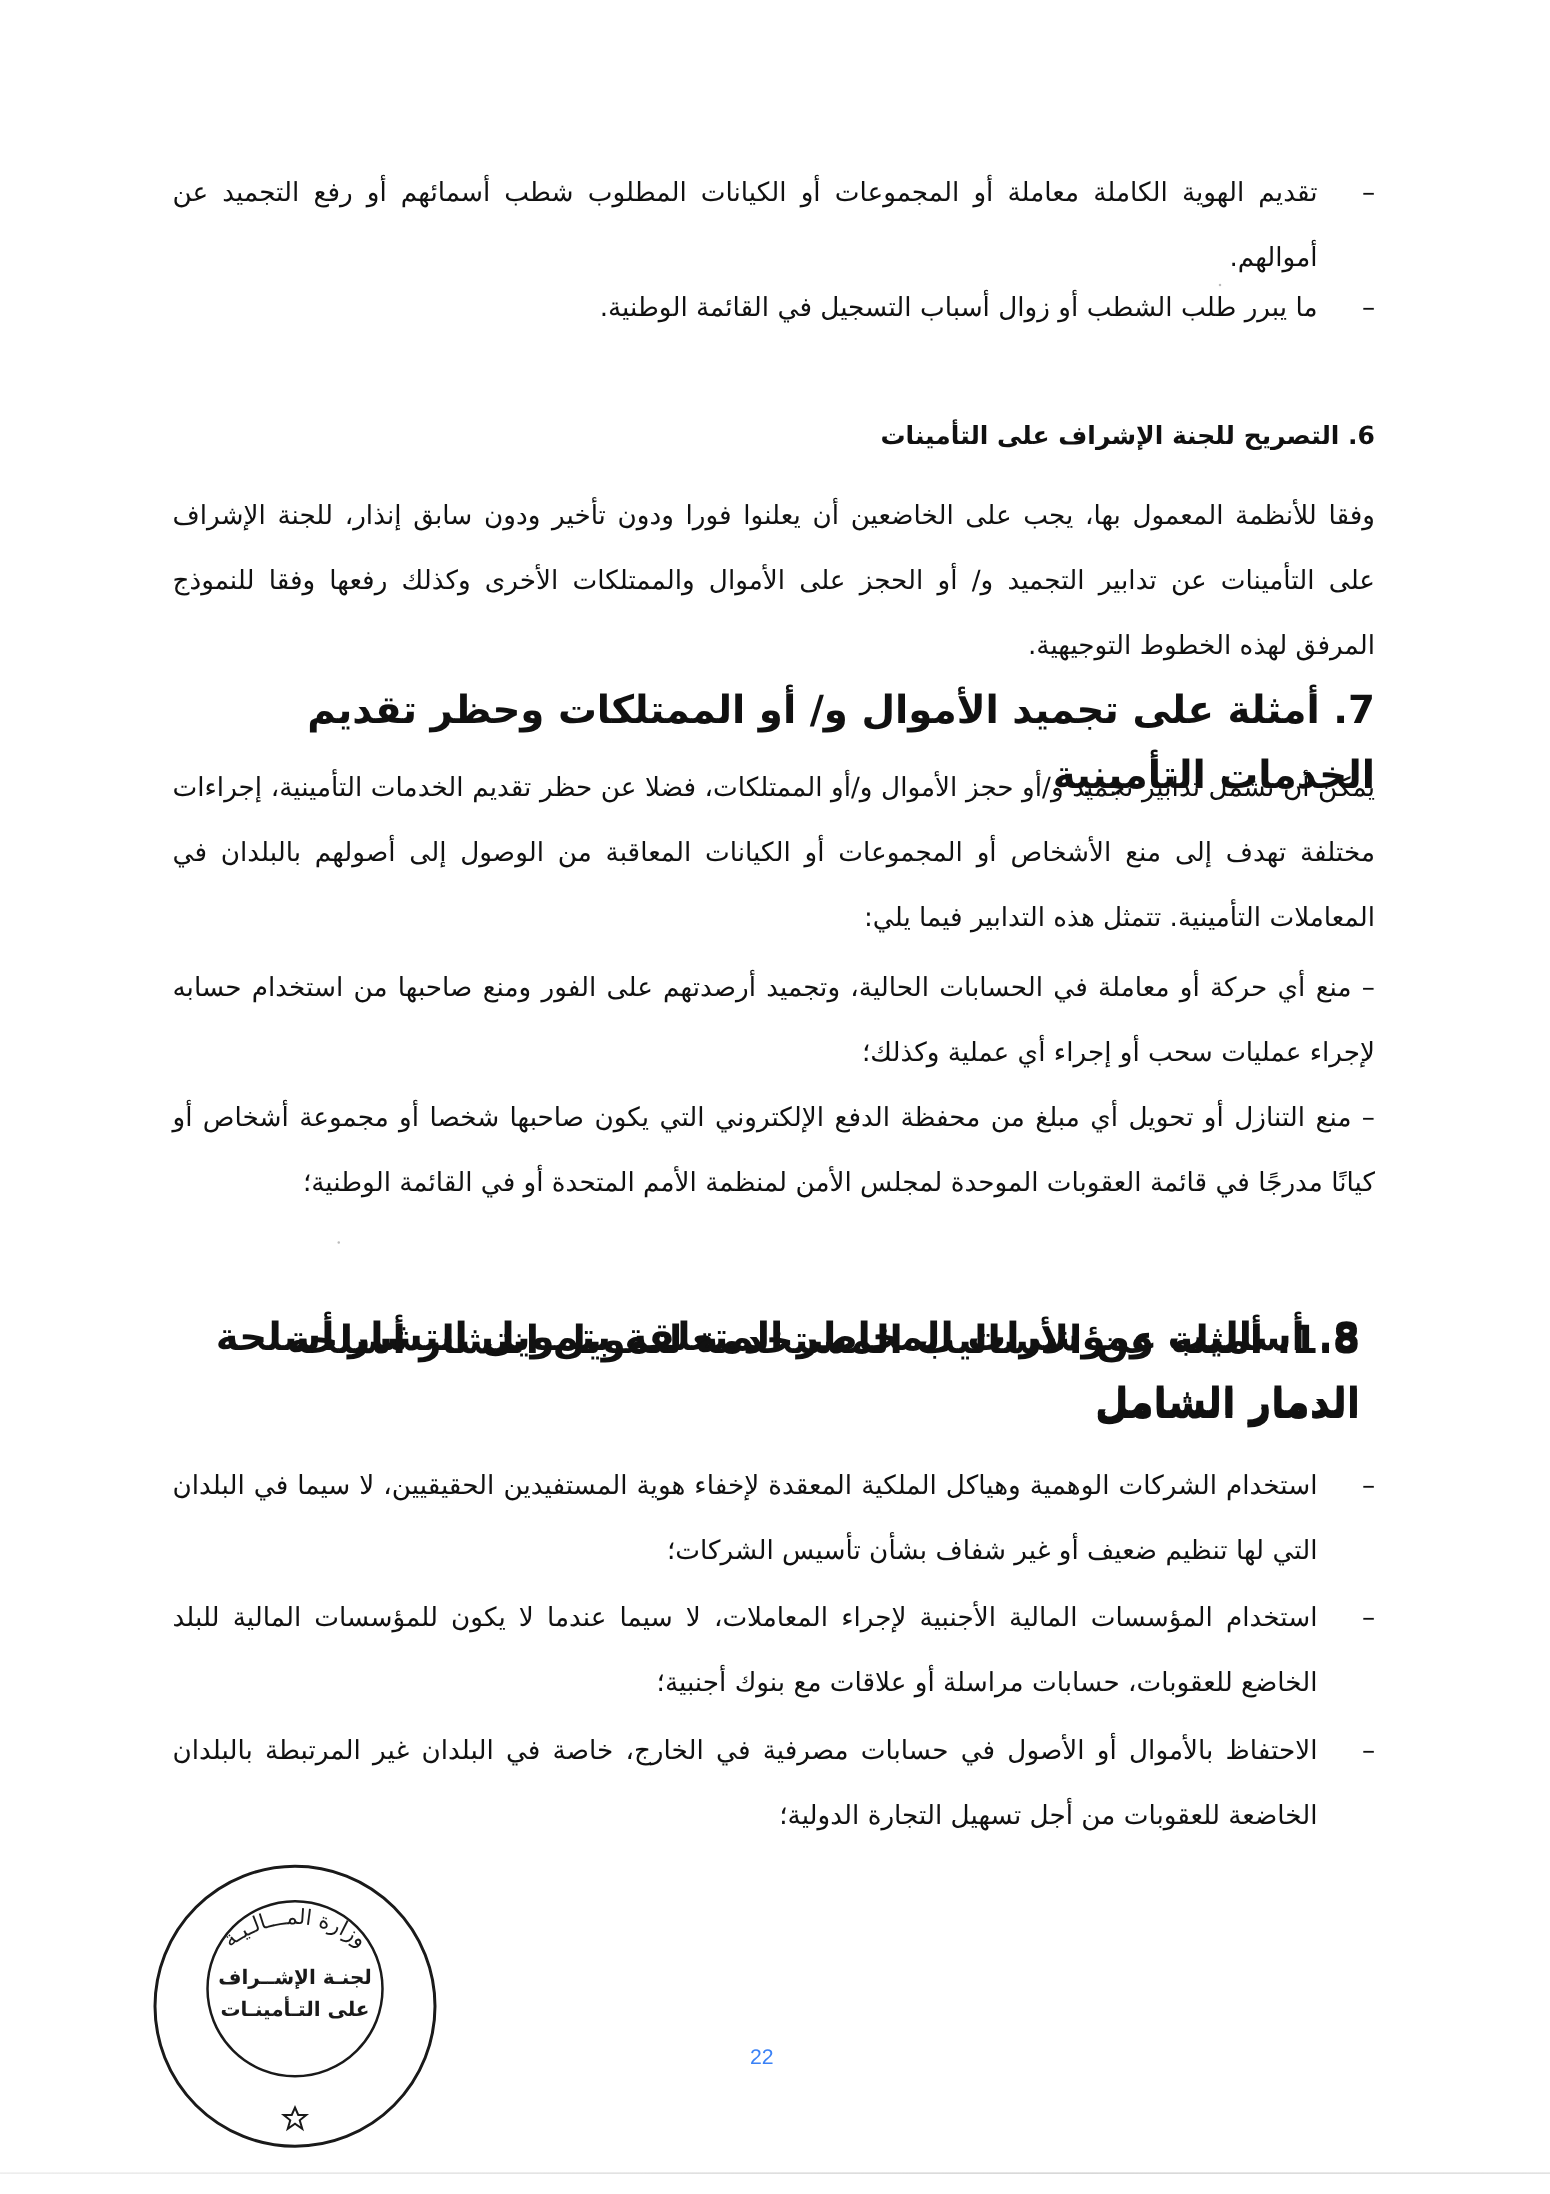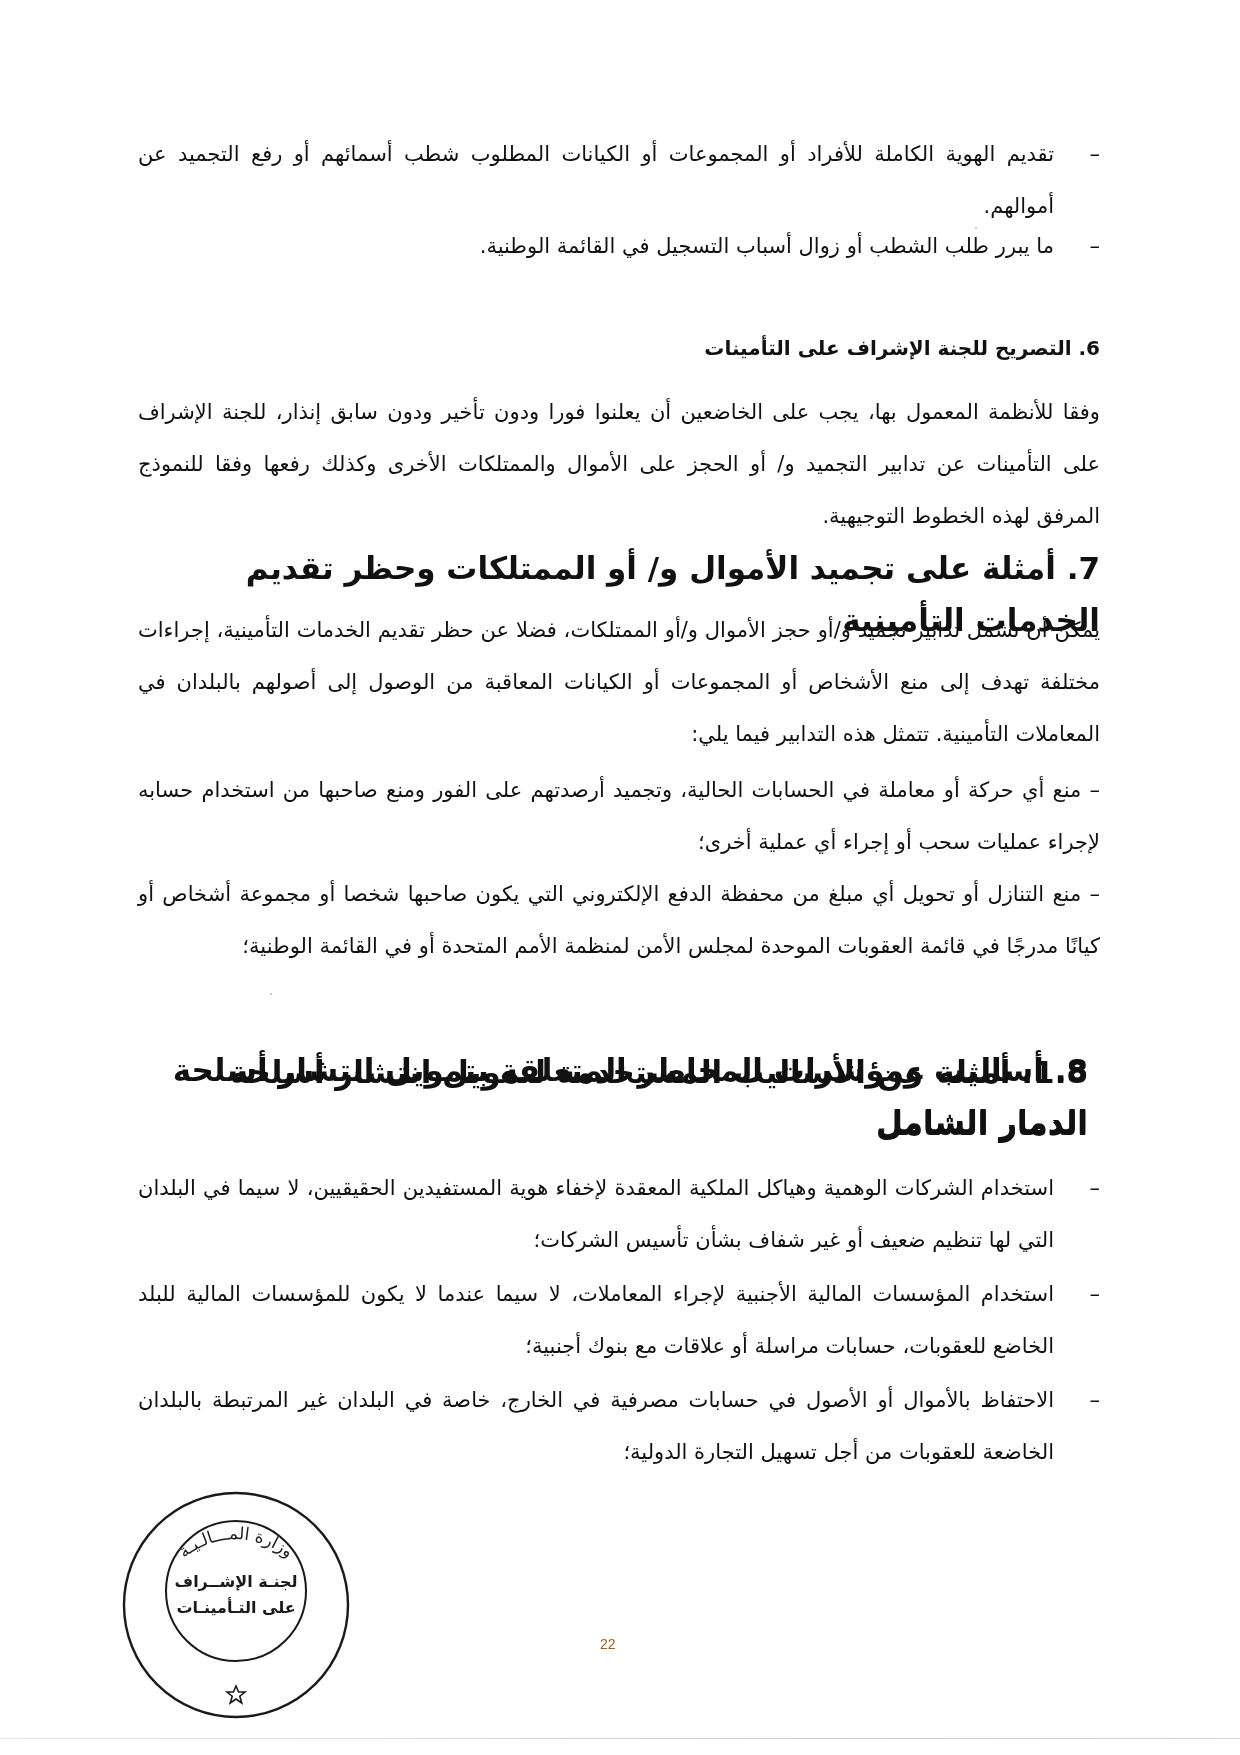--- a/index.html
+++ b/index.html
@@ -65,22 +65,22 @@
     }
     .para-dash {
       text-align: justify;
       text-align-last: right;
     }
     .page-number {
       position: absolute;
       left: 600px;
       top: 1636px;
       font-family: "Liberation Sans", sans-serif;
-      font-size: 14px;
-      color: #a16207;
+      font-size: 17px;
+      color: #3b82f6;
       direction: ltr;
     }
     .stamp {
       position: absolute;
       left: 118px;
       top: 1487px;
       width: 236px;
       height: 236px;
     }
     .bottom-rule {
@@ -101,33 +101,33 @@
   </style>
 </head>
 <body>
 
 <div class="page">
 
   <div class="content">
 
     <div class="blk bullet" style="top:128px;">
       <span class="dash">–</span>
-      <span class="txt">تقديم الهوية الكاملة للأفراد أو المجموعات أو الكيانات المطلوب شطب أسمائهم أو رفع التجميد عن أموالهم.</span>
+      <span class="txt">تقديم الهوية الكاملة معاملة أو المجموعات أو الكيانات المطلوب شطب أسمائهم أو رفع التجميد عن أموالهم.</span>
     </div>
     <div class="blk bullet" style="top:220px;">
       <span class="dash">–</span>
       <span class="txt">ما يبرر طلب الشطب أو زوال أسباب التسجيل في القائمة الوطنية.</span>
     </div>
 
     <div class="blk heading h6" style="top:322px;">6. التصريح للجنة الإشراف على التأمينات</div>
     <div class="blk para" style="top:386px;">وفقا للأنظمة المعمول بها، يجب على الخاضعين أن يعلنوا فورا ودون تأخير ودون سابق إنذار، للجنة الإشراف على التأمينات عن تدابير التجميد و/ أو الحجز على الأموال والممتلكات الأخرى وكذلك رفعها وفقا للنموذج المرفق لهذه الخطوط التوجيهية.</div>
 
     <div class="blk heading" style="top:542px;">7. أمثلة على تجميد الأموال و/ أو الممتلكات وحظر تقديم الخدمات التأمينية</div>
     <div class="blk para" style="top:604px;">يمكن أن تشمل تدابير تجميد و/أو حجز الأموال و/أو الممتلكات، فضلا عن حظر تقديم الخدمات التأمينية، إجراءات مختلفة تهدف إلى منع الأشخاص أو المجموعات أو الكيانات المعاقبة من الوصول إلى أصولهم بالبلدان في المعاملات التأمينية. تتمثل هذه التدابير فيما يلي:</div>
-    <div class="blk para-dash" style="top:764px;">– منع أي حركة أو معاملة في الحسابات الحالية، وتجميد أرصدتهم على الفور ومنع صاحبها من استخدام حسابه لإجراء عمليات سحب أو إجراء أي عملية أخرى؛</div>
+    <div class="blk para-dash" style="top:764px;">– منع أي حركة أو معاملة في الحسابات الحالية، وتجميد أرصدتهم على الفور ومنع صاحبها من استخدام حسابه لإجراء عمليات سحب أو إجراء أي عملية وكذلك؛</div>
     <div class="blk para-dash" style="top:868px;">– منع التنازل أو تحويل أي مبلغ من محفظة الدفع الإلكتروني التي يكون صاحبها شخصا أو مجموعة أشخاص أو كيانًا مدرجًا في قائمة العقوبات الموحدة لمجلس الأمن لمنظمة الأمم المتحدة أو في القائمة الوطنية؛</div>
 
     <div class="blk heading" style="top:1044px; padding-right:12px;">8. أساليب ومؤشرات المخاطر المتعلقة بتمويل انتشار أسلحة الدمار الشامل</div>
     <div class="blk heading" style="top:1046px; padding-right:12px;">1.8. أمثلة عن الأساليب المستخدمة لتمويل انتشار أسلحة الدمار الشامل</div>
 
     <div class="blk bullet" style="top:1162px;">
       <span class="dash">–</span>
       <span class="txt">استخدام الشركات الوهمية وهياكل الملكية المعقدة لإخفاء هوية المستفيدين الحقيقيين، لا سيما في البلدان التي لها تنظيم ضعيف أو غير شفاف بشأن تأسيس الشركات؛</span>
     </div>
     <div class="blk bullet" style="top:1268px;">

